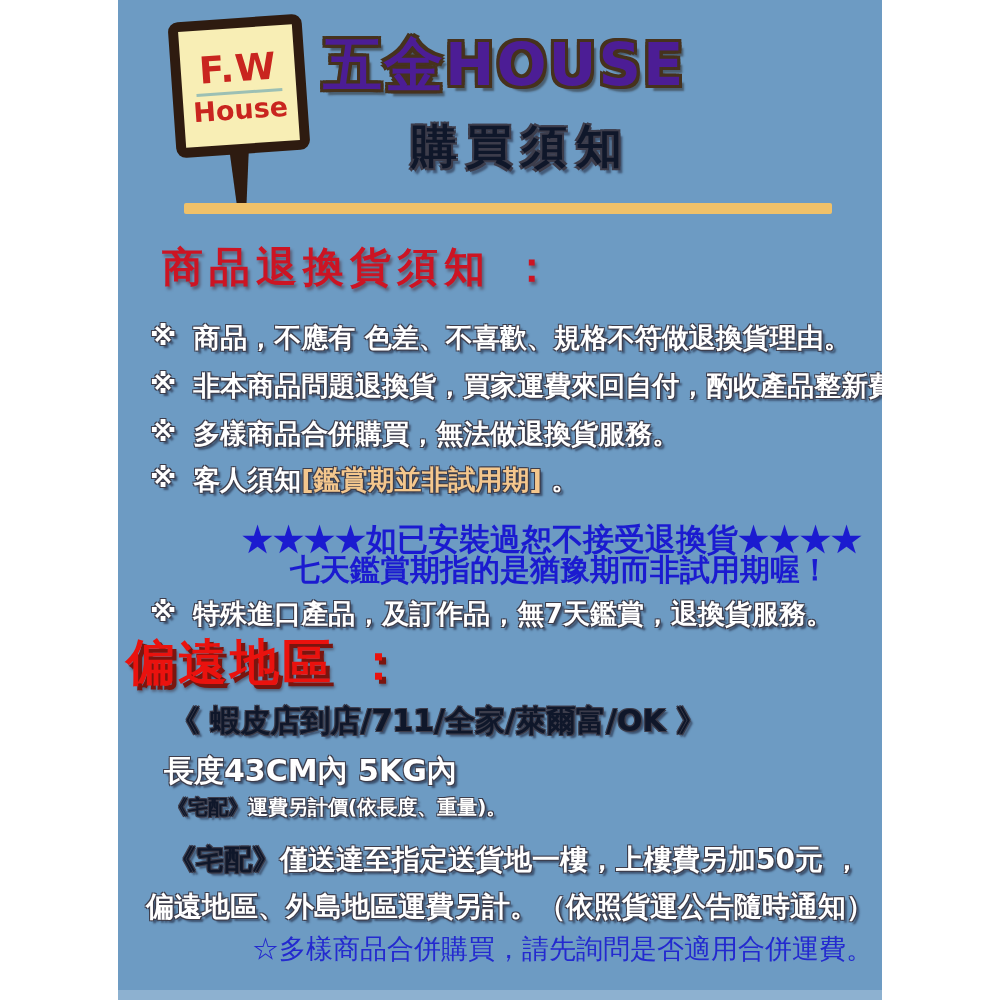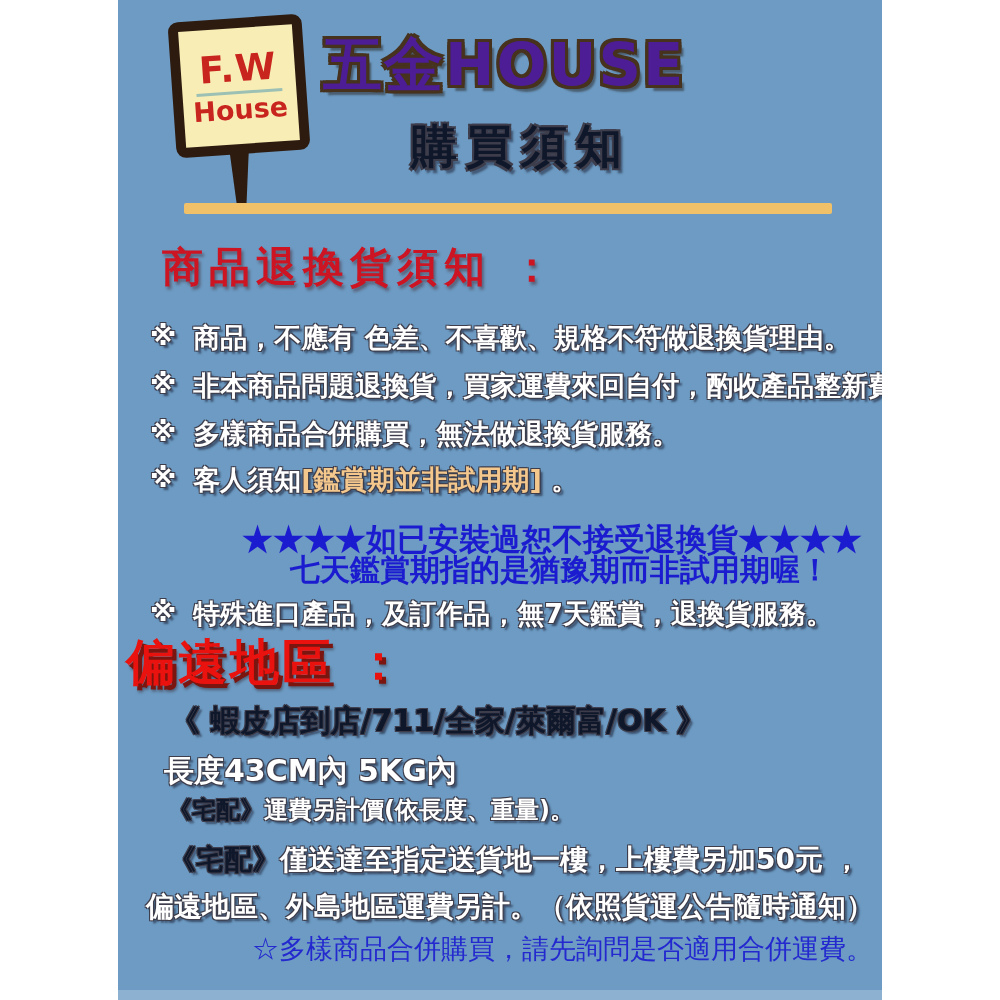--- a/index.html
+++ b/index.html
@@ -40,21 +40,21 @@
   .bullet-line { left:32px; display:flex; gap:17px; font-size:27px; }
   #bullet-1 { top:320px; } #bullet-2 { top:368px; } #bullet-3 { top:416px; } #bullet-4 { top:462px; } #bullet-5 { top:596px; }
 
   #warning-stars { left:124px; top:503px; font-size:31px; font-weight:700;margin-top:16px; }
   #warning-note  { left:172px; top:550px; font-size:30px; font-weight:700; }
 
   #shipping-heading { left:8px; top:630px; font-size:49px; font-weight:800; color:#ea120e; letter-spacing:3px;
     text-shadow:4px 4px 0 #7a150f, 5px 6px 3px rgba(40,5,5,.4); }
   #stores-line { left:52px; top:701px; font-size:30px; }
   #size-line   { left:46px; top:751px; font-size:30px; }
-  #home1 { left:50px; top:794px; font-size:24px; }
+  #home1 { left:50px; top:794px; font-size:20px; }
   #home2 { left:50px; top:841px; font-size:28px; }
   #home2-cont { left:28px; top:888px; font-size:28px; }
   #combine-note { left:106px; top:931px; font-size:27px; font-weight:400; color:#2329cf;margin-left:28px; }
   #bottom-strip { left:0; top:990px; width:764px; height:10px; background:rgba(255,255,255,.22); }
 </style>
 </head>
 <body>
 
 <div id="page">
   <div id="canvas">

